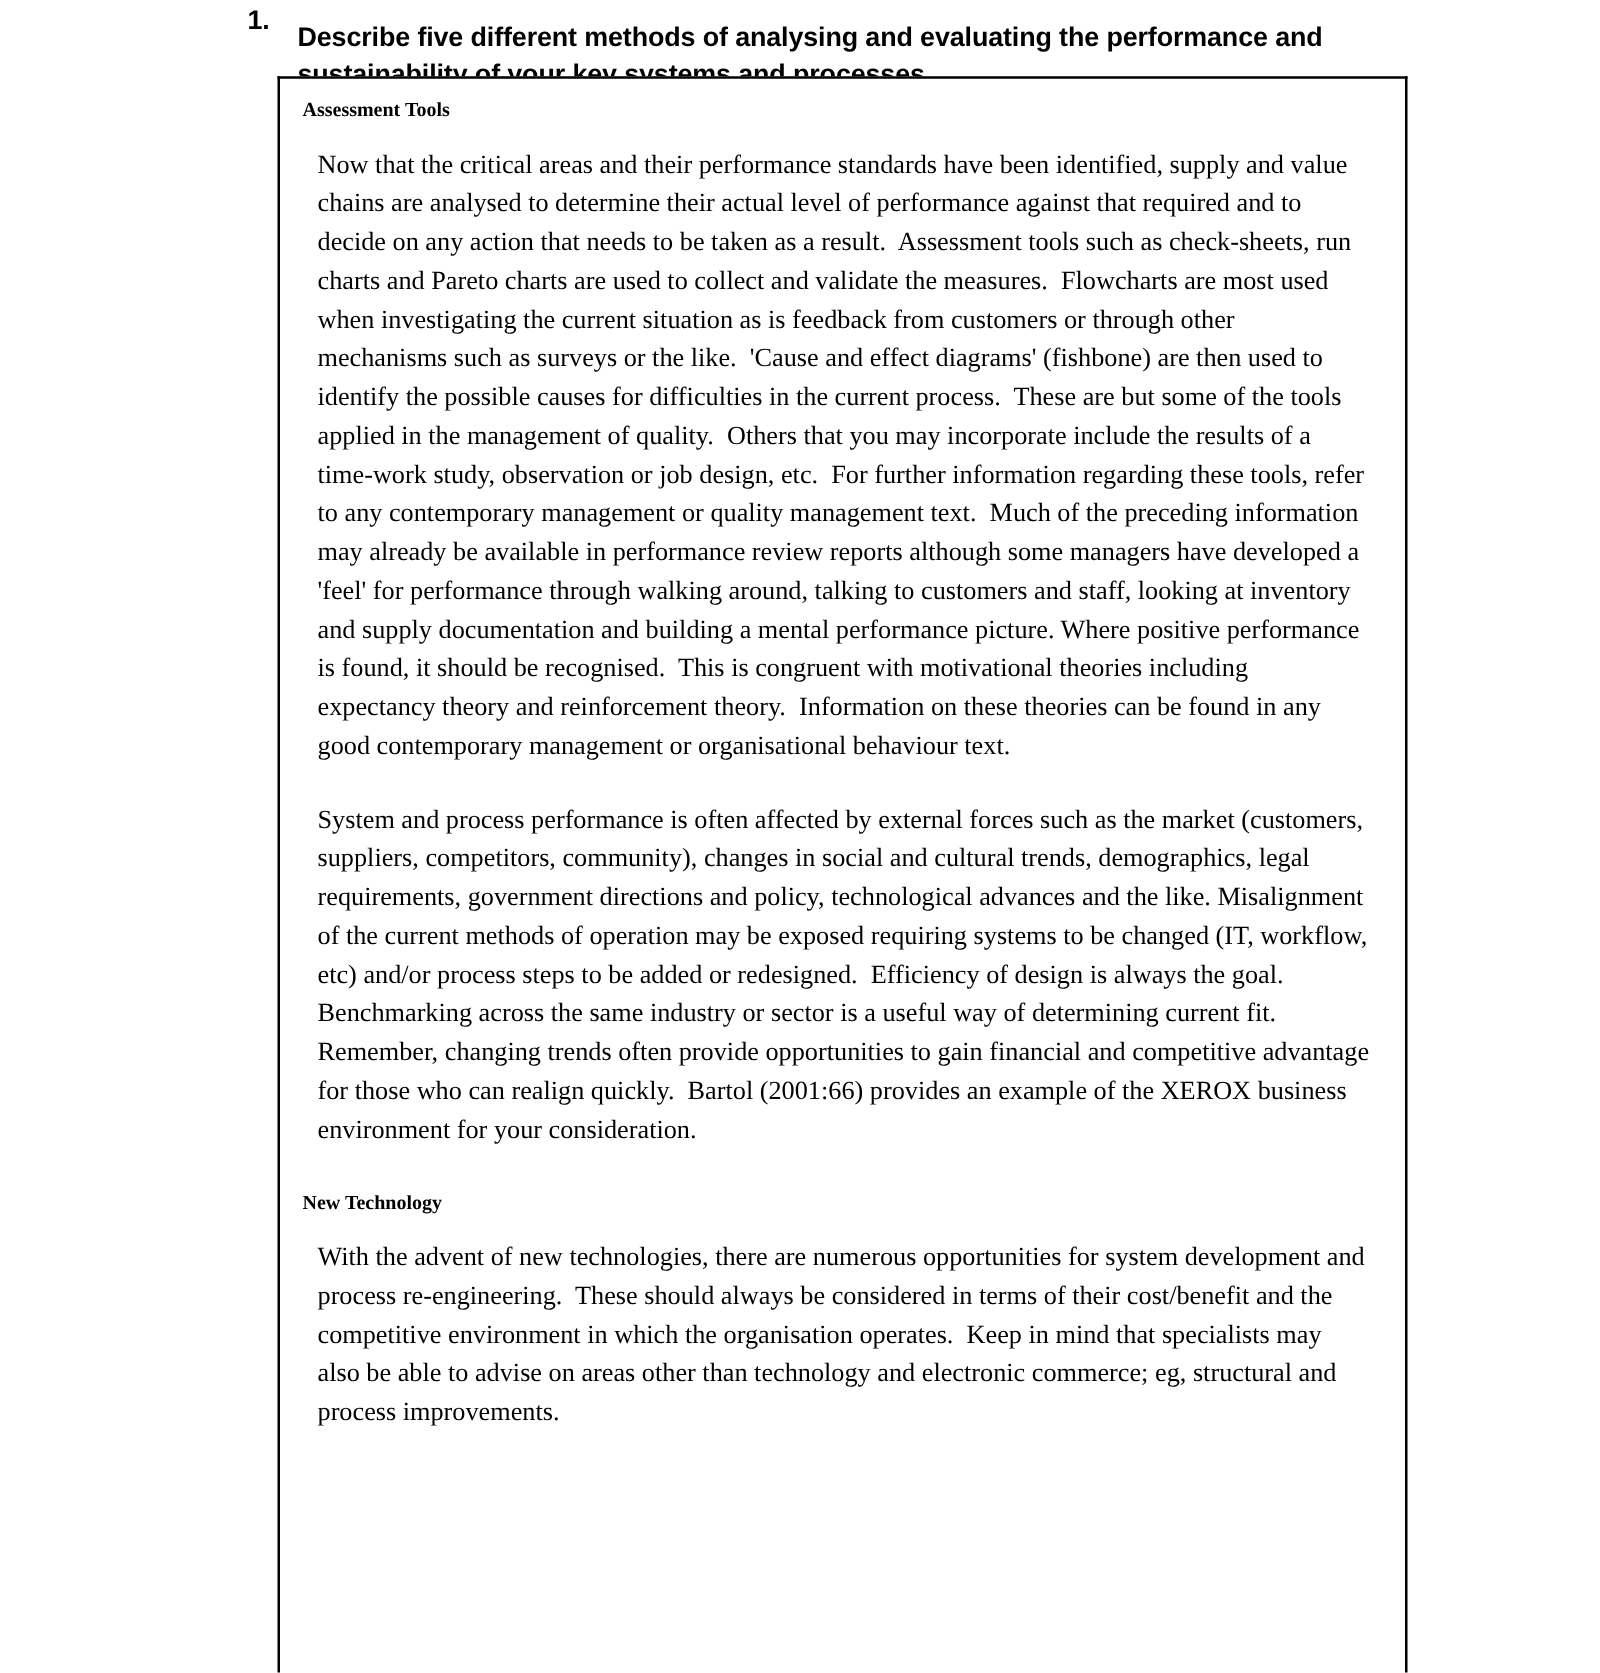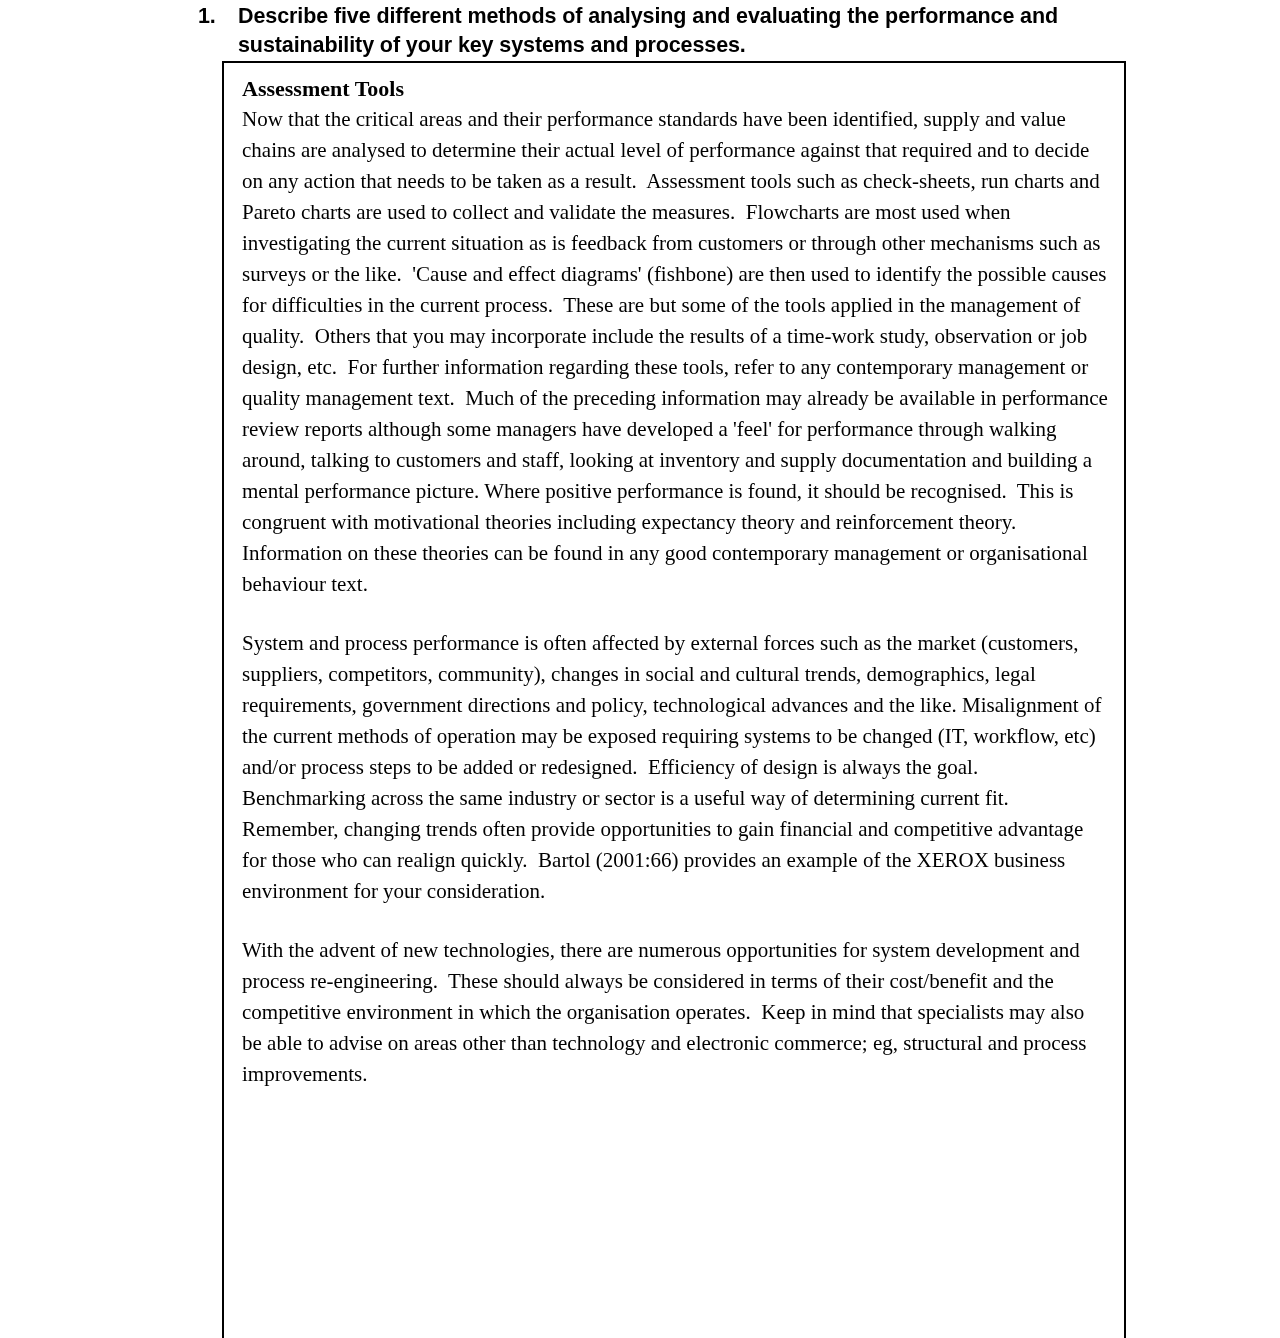--- a/index.html
+++ b/index.html
@@ -35,20 +35,21 @@
     font-size: 21.5px;
     line-height: 29px;
     letter-spacing: -0.1px;
   }
   .question-number {
     width: 40px;
     flex: 0 0 40px;
   }
   .question-text {
     flex: 1 1 auto;
+    margin-top: 14px;
   }
 
   
   .answer-box {
     position: absolute;
     left: 222px;
     top: 61px;
     width: 904px;
     height: 1280px;
     box-sizing: border-box;
@@ -62,31 +63,31 @@
     padding: 10px 16px 0 18px;
   }
 
   .section + .section {
     margin-top: 28px;
   }
 
   .section-heading {
     font-family: "Liberation Serif", "DejaVu Serif", serif;
     font-weight: bold;
-    font-size: 22px;
+    font-size: 16px;
     line-height: 31px;
     margin: 0 0 0 0;
   }
 
   .section-body {
     font-family: "Liberation Serif", "DejaVu Serif", serif;
     font-weight: normal;
     font-size: 21px;
     line-height: 31px;
-    margin: 0;
+    margin: 12px;
     text-align: left;
     white-space: pre-wrap;
   }
 </style>
 </head>
 <body>
 
 <div class="page">
 
   <div class="question">
@@ -100,19 +101,20 @@
       <div class="section">
         <div class="section-heading">Assessment Tools</div>
         <p class="section-body">Now that the critical areas and their performance standards have been identified, supply and value chains are analysed to determine their actual level of performance against that required and to decide on any action that needs to be taken as a result.  Assessment tools such as check-sheets, run charts and Pareto charts are used to collect and validate the measures.  Flowcharts are most used when investigating the current situation as is feedback from customers or through other mechanisms such as surveys or the like.  'Cause and effect diagrams' (fishbone) are then used to identify the possible causes for difficulties in the current process.  These are but some of the tools applied in the management of quality.  Others that you may incorporate include the results of a time-work study, observation or job design, etc.  For further information regarding these tools, refer to any contemporary management or quality management text.  Much of the preceding information may already be available in performance review reports although some managers have developed a 'feel' for performance through walking around, talking to customers and staff, looking at inventory and supply documentation and building a mental performance picture. Where positive performance is found, it should be recognised.  This is congruent with motivational theories including expectancy theory and reinforcement theory.  Information on these theories can be found in any good contemporary management or organisational behaviour text.</p>
       </div>
 
       <div class="section">
         <p class="section-body">System and process performance is often affected by external forces such as the market (customers, suppliers, competitors, community), changes in social and cultural trends, demographics, legal requirements, government directions and policy, technological advances and the like. Misalignment of the current methods of operation may be exposed requiring systems to be changed (IT, workflow, etc) and/or process steps to be added or redesigned.  Efficiency of design is always the goal.  Benchmarking across the same industry or sector is a useful way of determining current fit.  Remember, changing trends often provide opportunities to gain financial and competitive advantage for those who can realign quickly.  Bartol (2001:66) provides an example of the XEROX business environment for your consideration.</p>
       </div>
 
       <div class="section">
+        <div class="section-heading">New Technology</div>
         <p class="section-body">With the advent of new technologies, there are numerous opportunities for system development and process re-engineering.  These should always be considered in terms of their cost/benefit and the competitive environment in which the organisation operates.  Keep in mind that specialists may also be able to advise on areas other than technology and electronic commerce; eg, structural and process improvements.</p>
       </div>
 
     </div>
   </div>
 
 </div>
 
 </body></html>

